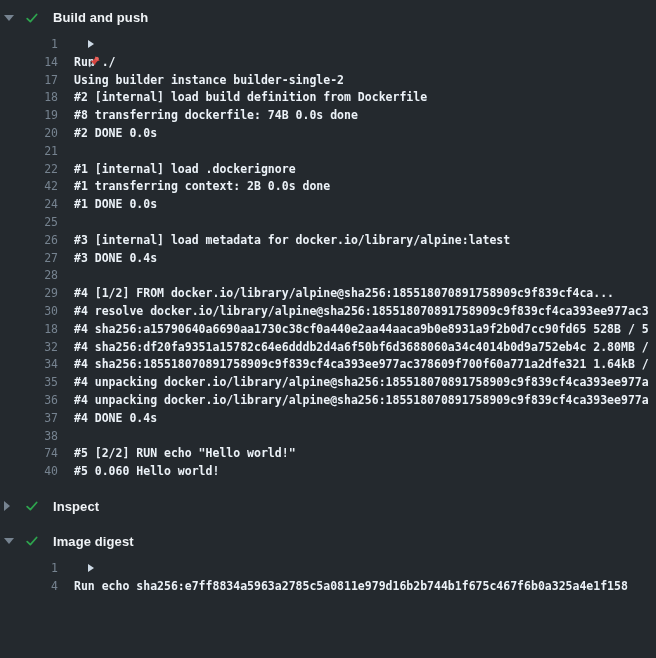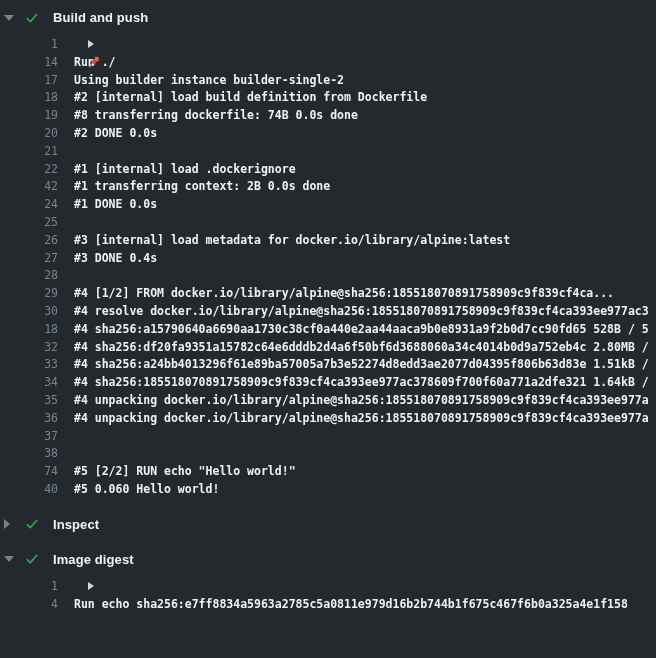--- a/index.html
+++ b/index.html
@@ -173,42 +173,39 @@
   <div class="log-line">
     <span class="line-num">18</span>
     <span class="line-text">#4 sha256:a15790640a6690aa1730c38cf0a440e2aa44aaca9b0e8931a9f2b0d7cc90fd65 528B / 5</span>
   </div>
 
   <div class="log-line">
     <span class="line-num">32</span>
     <span class="line-text">#4 sha256:df20fa9351a15782c64e6dddb2d4a6f50bf6d3688060a34c4014b0d9a752eb4c 2.80MB /</span>
   </div>
 
-  <div class="log-line">
-    <span class="line-num">33</span>
-    <span class="line-text">#4 sha256:a24bb4013296f61e89ba57005a7b3e52274d8edd3ae2077d04395f806b63d83e 1.51kB /</span>
-  </div>
 
   <div class="log-line">
     <span class="line-num">34</span>
     <span class="line-text">#4 sha256:185518070891758909c9f839cf4ca393ee977ac378609f700f60a771a2dfe321 1.64kB /</span>
   </div>
 
   <div class="log-line">
     <span class="line-num">35</span>
     <span class="line-text">#4 unpacking docker.io/library/alpine@sha256:185518070891758909c9f839cf4ca393ee977a</span>
   </div>
 
   <div class="log-line">
     <span class="line-num">36</span>
     <span class="line-text">#4 unpacking docker.io/library/alpine@sha256:185518070891758909c9f839cf4ca393ee977a</span>
   </div>
 
   <div class="log-line">
     <span class="line-num">37</span>
+    <span class="line-text">#4 DONE 0.4s</span>
   </div>
 
   <div class="log-line">
     <span class="line-num">38</span>
     <span class="line-text"></span>
   </div>
 
   <div class="log-line">
     <span class="line-num">74</span>
     <span class="line-text">#5 [2/2] RUN echo "Hello world!"</span>

